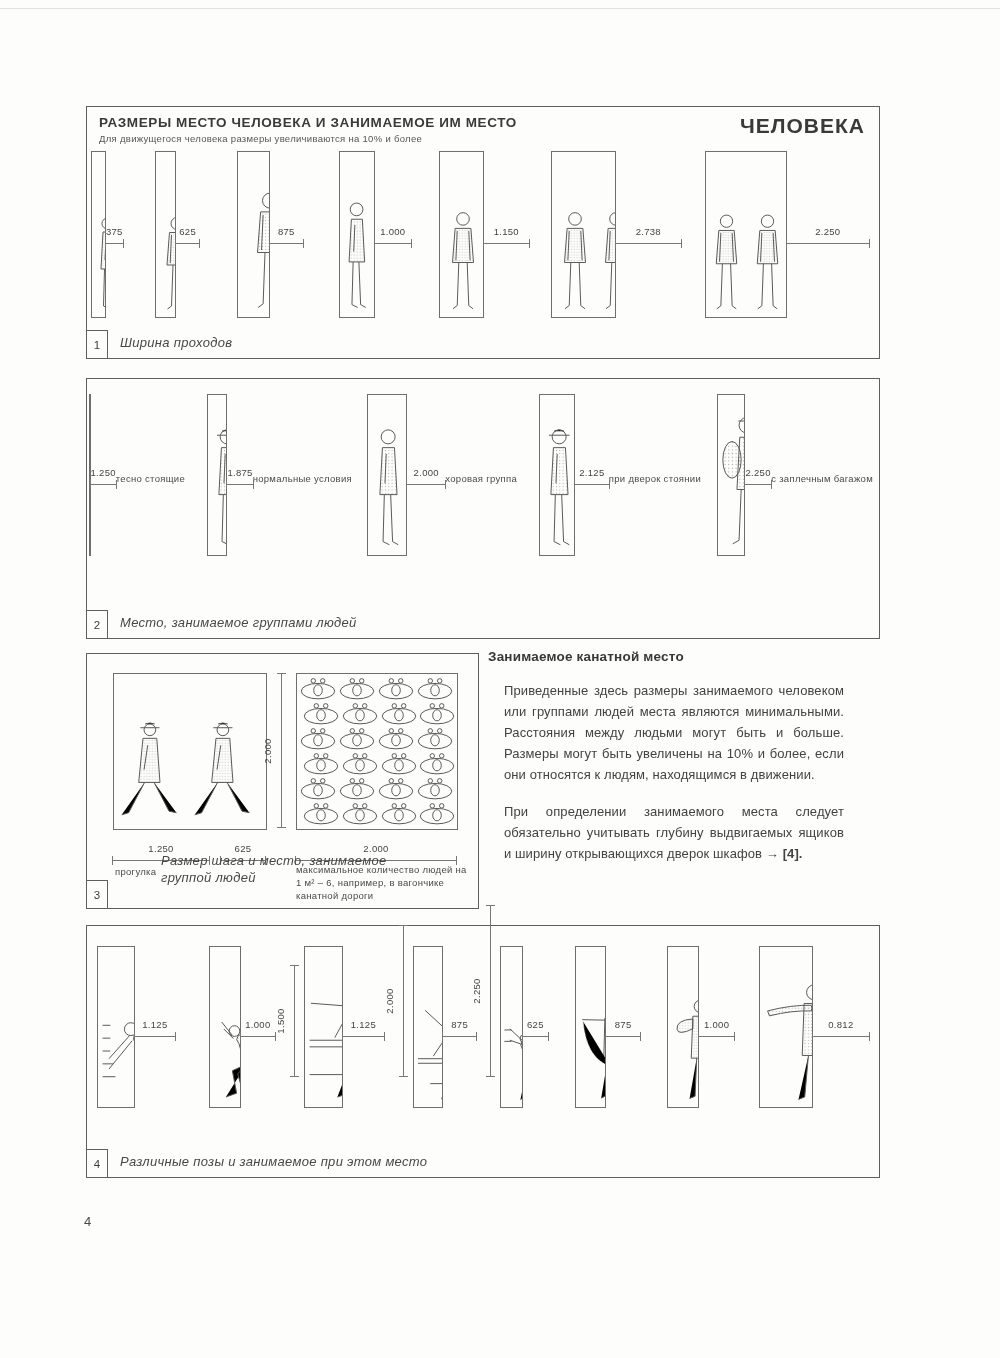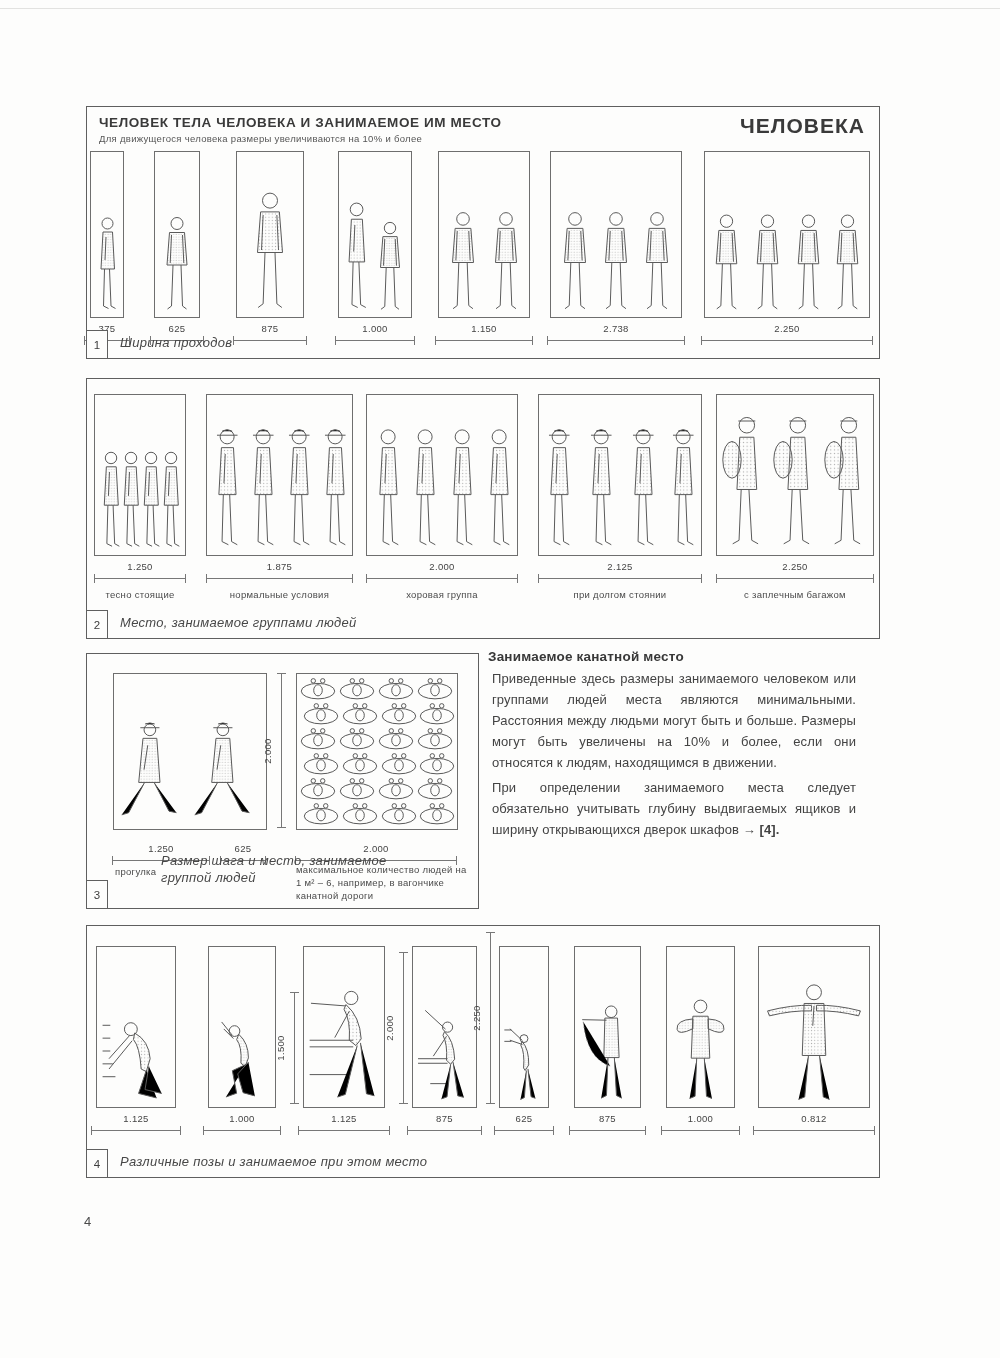--- a/index.html
+++ b/index.html
@@ -15,21 +15,21 @@
   #panel3{left:86px;top:653px;width:391px;height:254px;}
   #panel4{left:86px;top:925px;width:792px;height:251px;}
 
   
   .p1-header{position:absolute;left:12px;right:14px;top:8px;display:flex;justify-content:space-between;align-items:flex-start;}
   .title{font-size:13.5px;font-weight:bold;letter-spacing:.6px;color:#3a3a3a;}
   .subtitle{font-size:9.5px;letter-spacing:.3px;color:#555;margin-top:3px;}
   .corner{font-size:21px;font-weight:bold;letter-spacing:1px;color:#3a3a3a;line-height:1;}
 
   
-  .acell{position:absolute;display:flex;flex-direction:column;align-items:center;justify-content:flex-end;}
+  .acell{position:absolute;display:flex;align-items:center;justify-content:flex-end;}
   .fbox{border:1px solid #6e6e6e;display:flex;align-items:flex-end;justify-content:center;overflow:hidden;background:#fdfdfc;}
   .dim{margin-top:5px;display:flex;flex-direction:column;align-items:center;}
   .dim .val{font-size:9.5px;color:#444;letter-spacing:.3px;line-height:12px;}
   .dline{height:9px;margin-top:1px;border-left:1px solid #777;border-right:1px solid #777;position:relative;width:100%;}
   .dline::before{content:"";position:absolute;left:0;right:0;top:4px;border-top:1px solid #777;}
   .sublabel{font-size:9.5px;color:#4a4a4a;letter-spacing:.3px;margin-top:6px;white-space:nowrap;}
 
   
   .vdim{position:absolute;width:14px;}
   .vdim .vl{position:absolute;left:6px;top:0;bottom:0;border-left:1px solid #777;}
@@ -41,21 +41,21 @@
 
   
   .numbox{position:absolute;left:-1px;bottom:-1px;width:20px;height:27px;border:1px solid #5f5f5f;background:#fdfdfc;
     display:flex;align-items:center;justify-content:center;font-size:11.5px;color:#3d3d3d;}
   .captext{position:absolute;left:33px;bottom:8px;font-size:13px;letter-spacing:.3px;color:#474747;font-style:italic;}
   .captext.twoline{bottom:21px;width:270px;line-height:1.3;margin-left:44px;}
 
   
   #article{position:absolute;left:488px;top:649px;width:372px;}
   #article h2{font-size:13.5px;font-weight:bold;margin:0 0 3px 0;color:#383838;letter-spacing:.2px;}
-  #article p{font-size:13px;line-height:21px;margin:4px;text-align:justify;color:#434343;letter-spacing:.1px;}
+  #article p{font-size:13px;line-height:21px;margin:16px;text-align:justify;color:#434343;letter-spacing:.1px;}
   #article .ref{font-weight:bold;white-space:nowrap;}
 
   .pagenum{position:absolute;left:84px;top:1214px;font-size:13px;color:#4a4a4a;}
 
   svg.fig{display:block;}
   path,circle,ellipse{vector-effect:non-scaling-stroke;}
 </style>
 </head>
 <body>
 
@@ -148,21 +148,21 @@
       </symbol>
     </g>
   </defs>
 </svg>
 
 <div class="scan-edge"></div>
 
 <div class="panel" id="panel1">
   <div class="p1-header">
     <div>
-      <div class="title">ЧЕЛОВЕК ТЕЛА ЧЕЛОВЕКА И ЗАНИМАЕМОЕ ИМ МЕСТО</div>
+      <div class="title">РАЗМЕРЫ МЕСТО ЧЕЛОВЕКА И ЗАНИМАЕМОЕ ИМ МЕСТО</div>
       <div class="subtitle">Для движущегося человека размеры увеличиваются на 10% и более</div>
     </div>
     <div class="corner">ЧЕЛОВЕКА</div>
   </div>
 
   <div class="acell" style="left:4px;top:44px;width:32px">
     <div class="fbox" style="width:32px;height:165px">
       <svg class="fig" width="30" height="163">
           <use href="#pp" x="2" y="20" width="26" height="141"></use>
         </svg>
@@ -302,21 +302,21 @@
           <use href="#pph" x="2" y="12" width="33" height="144"></use>
           <use href="#pph" x="44" y="12" width="33" height="144"></use>
           <use href="#pph" x="86" y="12" width="33" height="144"></use>
           <use href="#pph" x="126" y="12" width="33" height="144"></use>
         </svg>
     </div>
     <div class="dim" style="width:162px">
       <div class="val">2.125</div>
       <div class="dline"></div>
     </div>
-    <div class="sublabel">при долгом стоянии</div>
+    <div class="sublabel">при дверок стоянии</div>
   </div>
   <div class="acell" style="left:630px;top:15px;width:156px">
     <div class="fbox" style="width:156px;height:160px">
       <svg class="fig" width="154" height="158">
           <use href="#pk" x="2" y="12" width="48" height="144"></use>
           <use href="#pk" x="53" y="12" width="48" height="144"></use>
           <use href="#pk" x="104" y="12" width="48" height="144"></use>
         </svg>
     </div>
     <div class="dim" style="width:156px">

